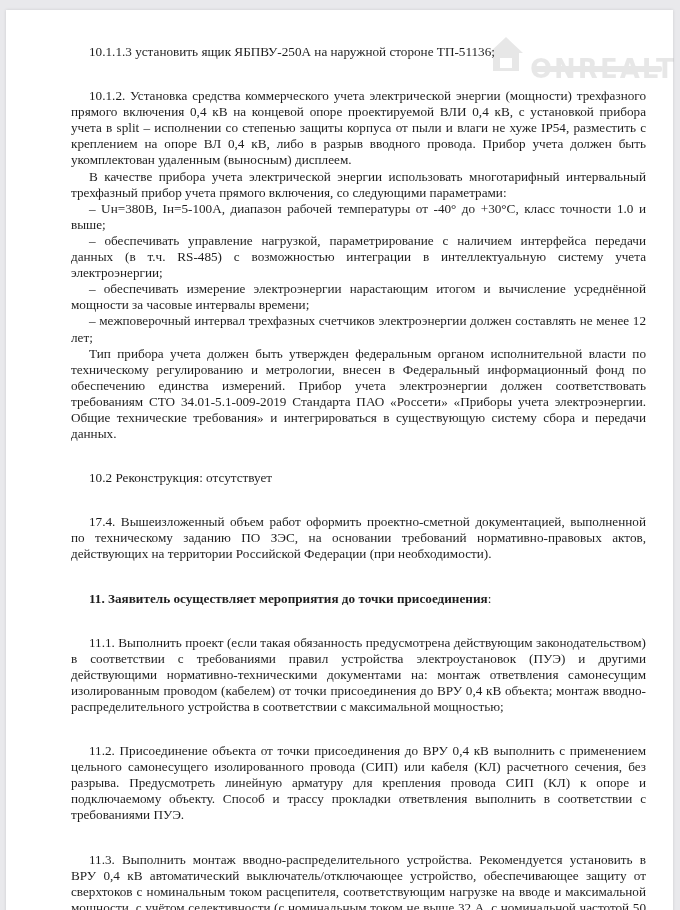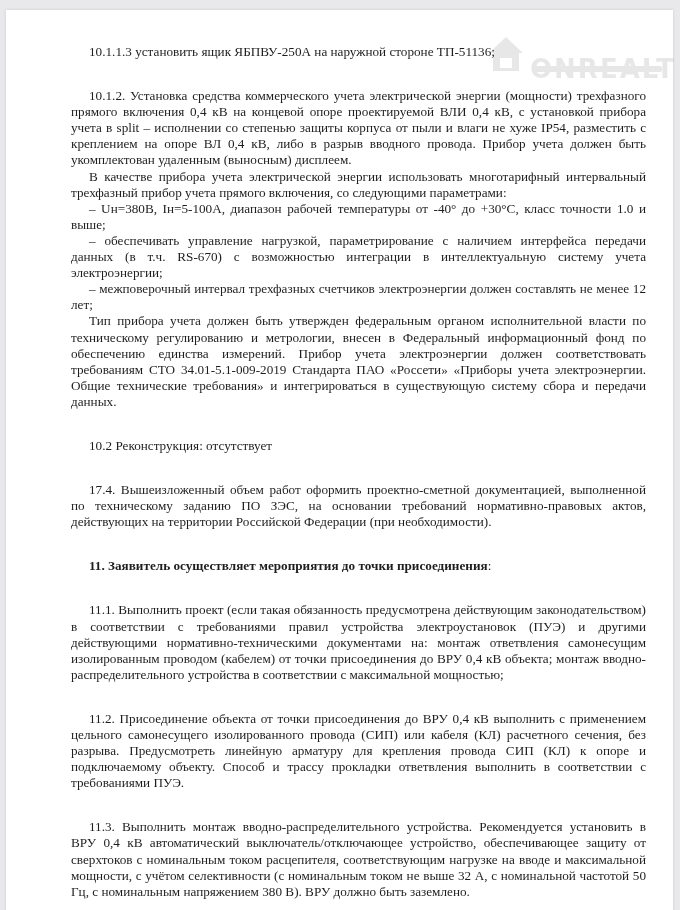--- a/index.html
+++ b/index.html
@@ -47,21 +47,22 @@
     </svg>
     <span class="wm-text">ONREALT</span>
     <div class="wm-sub"></div>
   </div>
 
   <div class="content">
     <p class="ind">10.1.1.3 установить ящик ЯБПВУ-250А на наружной стороне ТП-51136;</p>
     <p class="ind gap">10.1.2. Установка средства коммерческого учета электрической энергии (мощности) трехфазного прямого включения 0,4 кВ на концевой опоре проектируемой ВЛИ 0,4 кВ, с установкой прибора учета в split – исполнении со степенью защиты корпуса от пыли и влаги не хуже IP54, разместить с креплением на опоре ВЛ 0,4 кВ, либо в разрыв вводного провода. Прибор учета должен быть укомплектован удаленным (выносным) дисплеем.</p>
     <p class="ind">В качестве прибора учета электрической энергии использовать многотарифный интервальный трехфазный прибор учета прямого включения, со следующими параметрами:</p>
     <p class="ind">– Uн=380В, Iн=5-100А, диапазон рабочей температуры от -40° до +30°С, класс точности 1.0 и выше;</p>
-    <p class="ind">– обеспечивать управление нагрузкой, параметрирование с наличием интерфейса передачи данных (в т.ч. RS-670) с возможностью интеграции в интеллектуальную систему учета электроэнергии;</p>
+    <p class="ind">– обеспечивать управление нагрузкой, параметрирование с наличием интерфейса передачи данных (в т.ч. RS-485) с возможностью интеграции в интеллектуальную систему учета электроэнергии;</p>
+    <p class="ind">– обеспечивать измерение электроэнергии нарастающим итогом и вычисление усреднённой мощности за часовые интервалы времени;</p>
     <p class="ind">– межповерочный интервал трехфазных счетчиков электроэнергии должен составлять не менее 12 лет;</p>
     <p class="ind">Тип прибора учета должен быть утвержден федеральным органом исполнительной власти по техническому регулированию и метрологии, внесен в Федеральный информационный фонд по обеспечению единства измерений. Прибор учета электроэнергии должен соответствовать требованиям СТО 34.01-5.1-009-2019 Стандарта ПАО «Россети» «Приборы учета электроэнергии. Общие технические требования» и интегрироваться в существующую систему сбора и передачи данных.</p>
     <p class="ind gap">10.2 Реконструкция: отсутствует</p>
     <p class="ind gap">17.4. Вышеизложенный объем работ оформить проектно-сметной документацией, выполненной по техническому заданию ПО ЗЭС, на основании требований нормативно-правовых актов, действующих на территории Российской Федерации (при необходимости).</p>
     <p class="ind gap"><span class="bold">11. Заявитель осуществляет мероприятия до точки присоединения</span><span>:</span></p>
     <p class="ind gap">11.1. Выполнить проект (если такая обязанность предусмотрена действующим законодательством) в соответствии с требованиями правил устройства электроустановок (ПУЭ) и другими действующими нормативно-техническими документами на: монтаж ответвления самонесущим изолированным проводом (кабелем) от точки присоединения до ВРУ 0,4 кВ объекта; монтаж вводно-распределительного устройства в соответствии с максимальной мощностью;</p>
     <p class="ind gap">11.2. Присоединение объекта от точки присоединения до ВРУ 0,4 кВ выполнить с применением цельного самонесущего изолированного провода (СИП) или кабеля (КЛ) расчетного сечения, без разрыва. Предусмотреть линейную арматуру для крепления провода СИП (КЛ) к опоре и подключаемому объекту. Способ и трассу прокладки ответвления выполнить в соответствии с требованиями ПУЭ.</p>
     <p class="ind gap">11.3. Выполнить монтаж вводно-распределительного устройства. Рекомендуется установить в ВРУ 0,4 кВ автоматический выключатель/отключающее устройство, обеспечивающее защиту от сверхтоков с номинальным током расцепителя, соответствующим нагрузке на вводе и максимальной мощности, с учётом селективности (с номинальным током не выше 32 А, с номинальной частотой 50 Гц, с номинальным напряжением 380 В). ВРУ должно быть заземлено.</p>
 
   </div>

